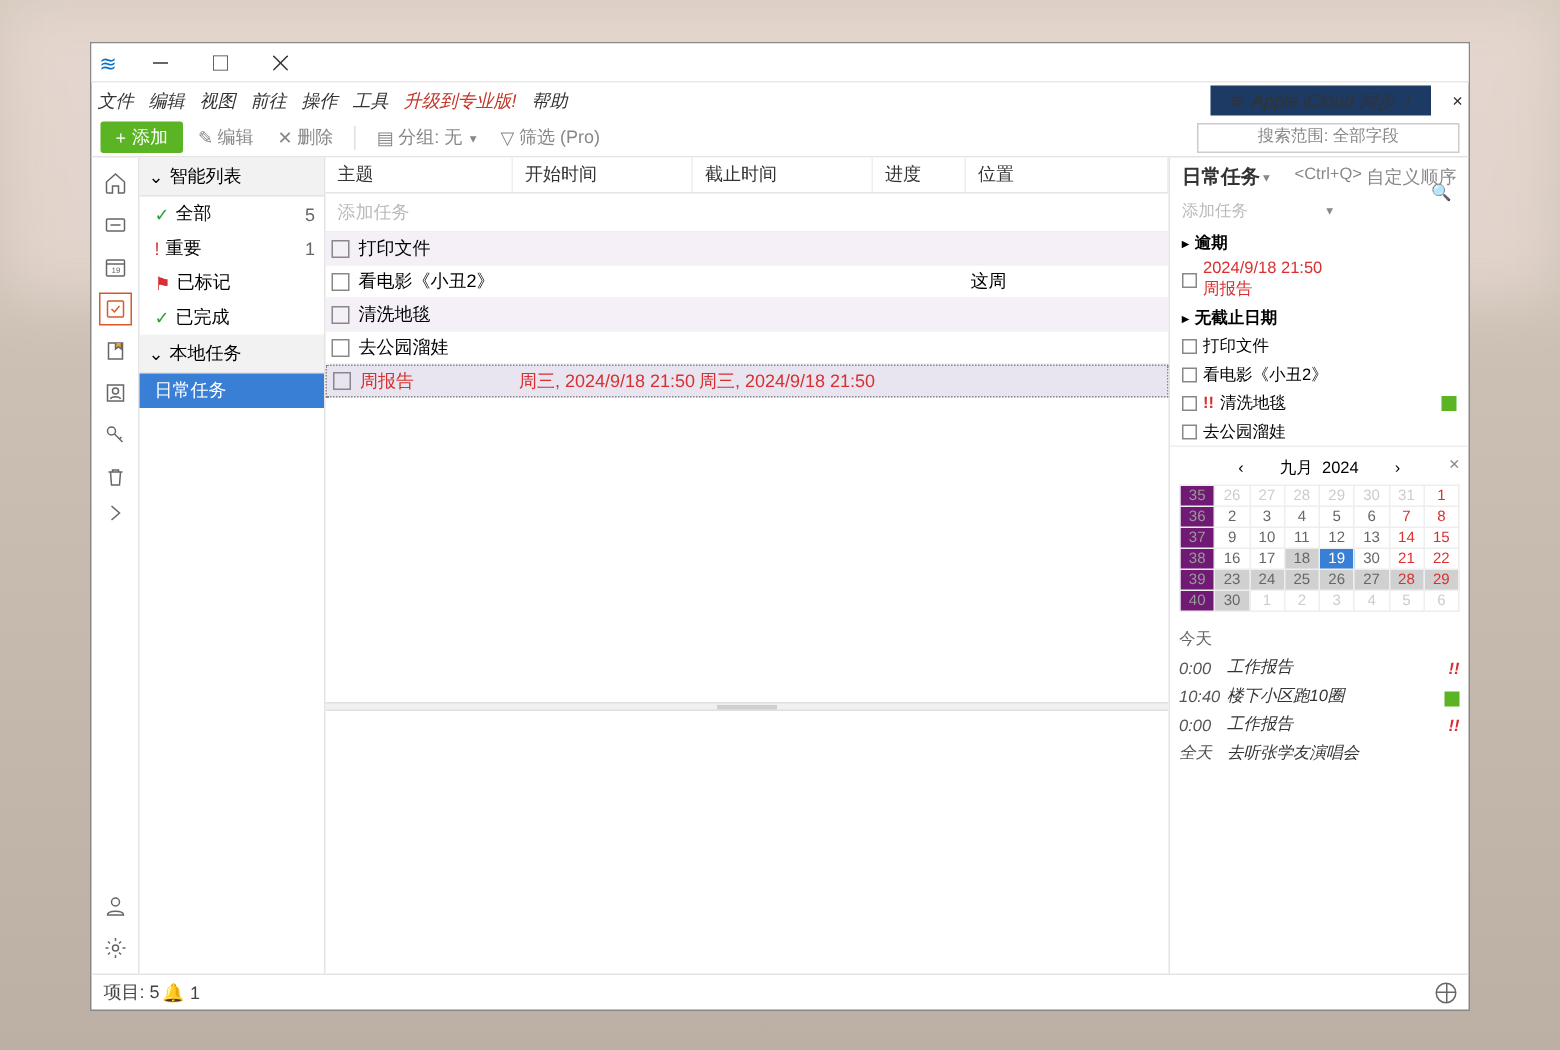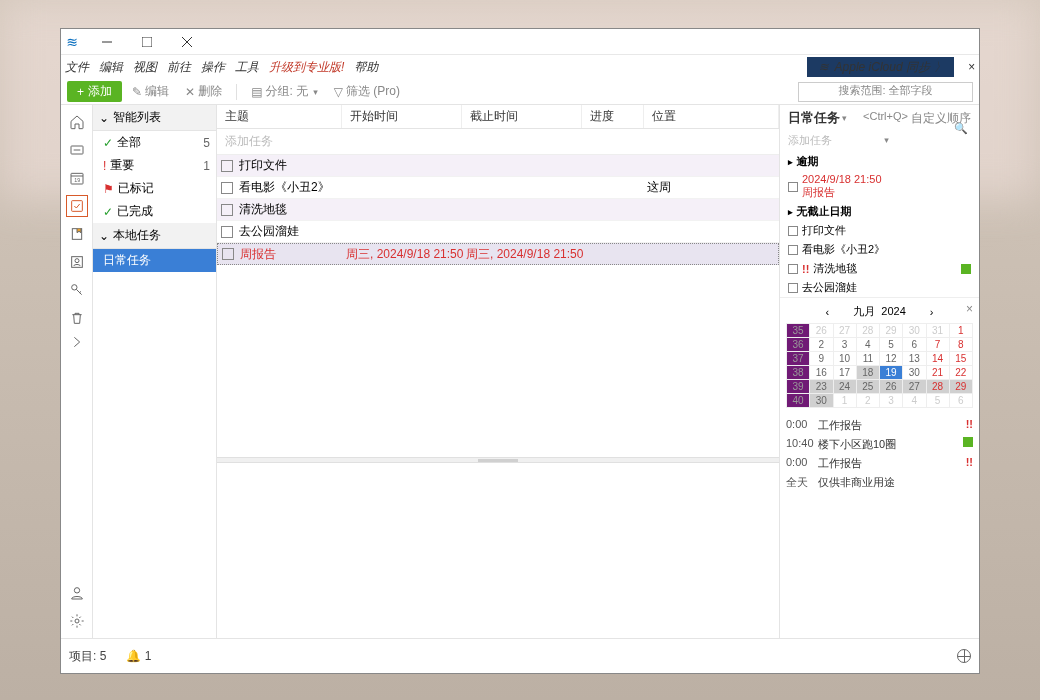--- a/index.html
+++ b/index.html
@@ -71,26 +71,26 @@
 .cal-tbl { width: 100%; border-collapse: collapse; font-size: 10px; }
 .cal-tbl th { background: #f0f0f0; border: 1px solid #ddd; padding: 1px; color: #555; font-weight: normal; }
 .cal-tbl td { border: 1px solid #eee; text-align: center; padding: 1px; color: #666; }
 .cal-tbl td.wk { background: #701a75; color: #999; }
 .cal-tbl td.om { color: #ccc; }
 .cal-tbl td.red { color: #d83030; }
 .cal-tbl td.today { background: #3a7fd6; color: #fff; }
 .cal-tbl td.sel { background: #d0d0d0; }
 .agenda { padding: 4px 6px; font-size: 11px; overflow: hidden; }
 .ag-sec { color: #666; padding: 2px 0; }
-.ag-row { display: flex; padding: 2px 0; align-items: flex-start; }
+.ag-row { display: flex; padding: 2px 0; align-items: flex-end; font-style: italic; }
 .ag-row .tm { width: 32px; color: #555; }
 .ag-row .tx { flex: 1; color: #333; }
 .ag-row .imp { color: #d83030; font-weight: bold; }
 .ag-row .sq-g { width: 10px; height: 10px; background: #5ab423; }
-.status { height: 35px; border-top: 1px solid #e4e4e4; display: flex; align-items: center; padding: 0 8px; gap: 20px; color: #444; font-size: 12px; }
+.status { height: 24px; border-top: 1px solid #e4e4e4; display: flex; align-items: center; padding: 0 8px; gap: 2px; color: #444; font-size: 12px; }
 .status .globe { margin-left: auto; width: 14px; height: 14px; border: 1px solid #666; border-radius: 50%; position: relative; }
 .status .globe::before { content: ''; position: absolute; top: 0; left: 48%; bottom: 0; width: 1px; background: #666; }
 .status .globe::after { content: ''; position: absolute; left: 0; right: 0; top: 48%; height: 1px; background: #666; }
 .chev-dn { font-size: 9px; color: #888; margin-left: 2px; }
 </style>
 </head>
 <body>
 
 <div class="window">
   <div class="titlebar">
@@ -429,41 +429,42 @@
                 <td class="om">3</td>
                 <td class="om">4</td>
                 <td class="om">5</td>
                 <td class="om">6</td>
               </tr>
             </tbody>
           </table>
       </div>
 
       <div class="agenda">
+        <div class="ag-sec">今天</div>
         <div id="ag1">
             <div class="ag-row">
               <span class="tm">0:00</span>
               <span class="tx">工作报告</span>
               <span class="imp">!!</span>
             </div>
             <div class="ag-row">
               <span class="tm">10:40</span>
               <span class="tx">楼下小区跑10圈</span>
               <span class="sq-g"></span>
             </div>
           </div>
         <div id="ag2">
             <div class="ag-row">
               <span class="tm">0:00</span>
               <span class="tx">工作报告</span>
               <span class="imp">!!</span>
             </div>
             <div class="ag-row">
               <span class="tm">全天</span>
-              <span class="tx">仅供非商业用途</span>
+              <span class="tx">去听张学友演唱会</span>
             </div>
           </div>
       </div>
     </div>
   </div>
 
   <div class="status">
     <span>项目: 5</span>
     <span><span>🔔</span> <span>1</span></span>
     <span class="globe"></span>

